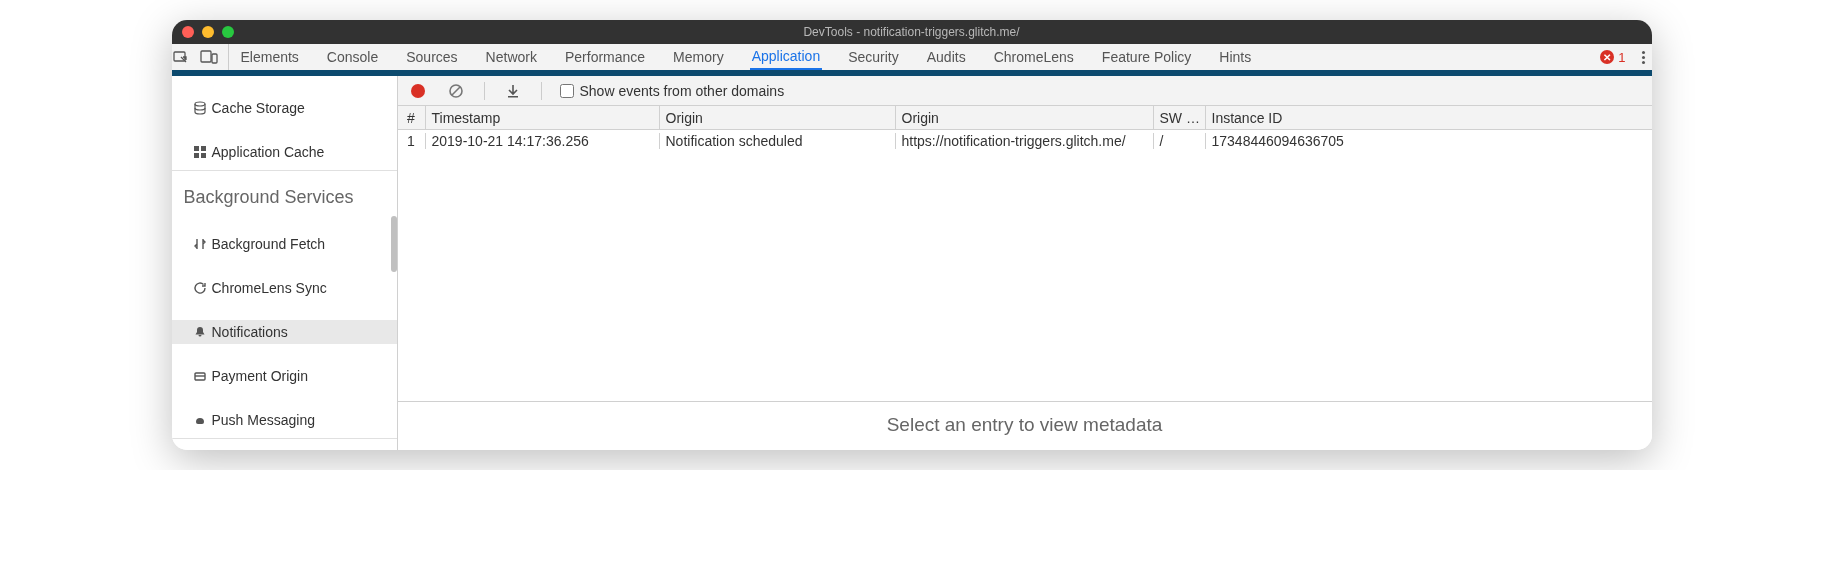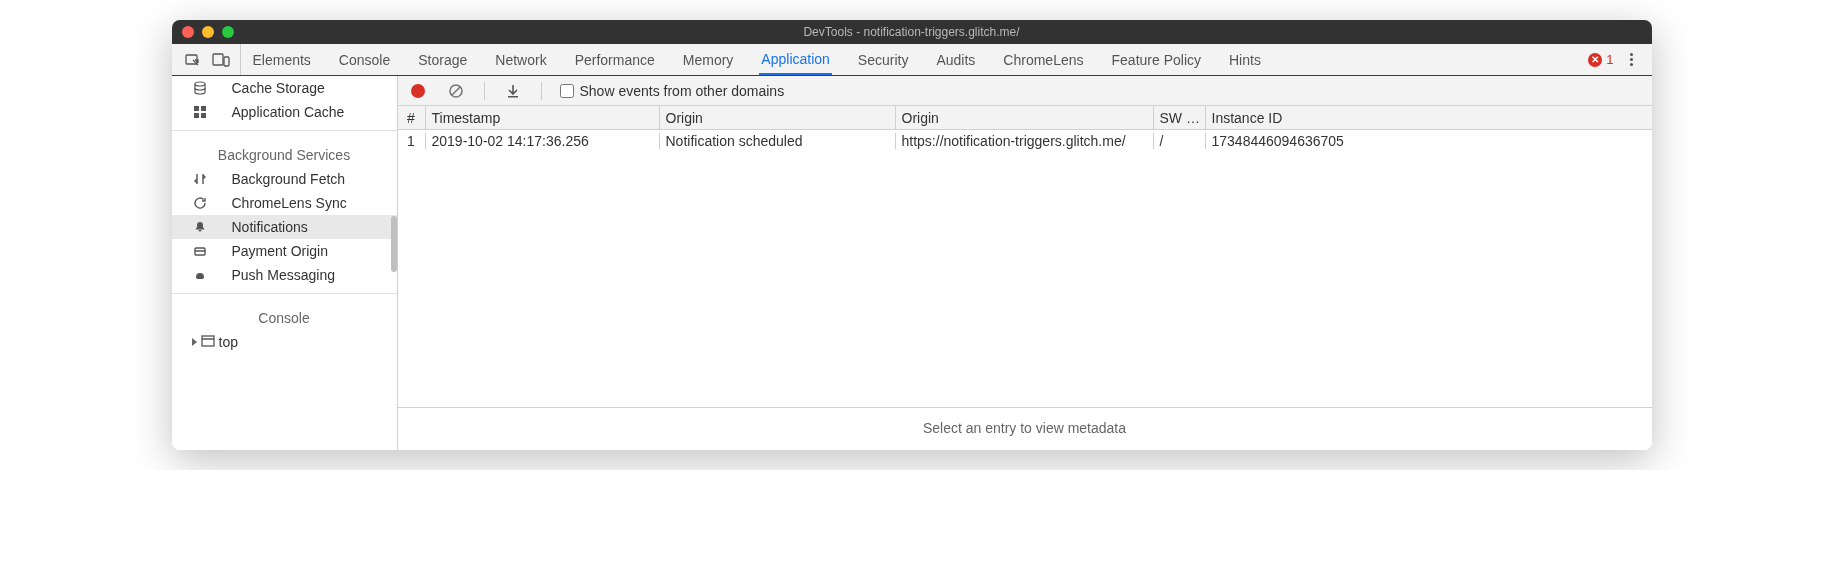--- a/index.html
+++ b/index.html
@@ -1,48 +1,48 @@
 <!DOCTYPE html>
 <html><head>
 <meta charset="utf-8">
 <style>
 * { box-sizing: border-box; margin: 0; padding: 0; }
 body { font-family: -apple-system, BlinkMacSystemFont, "Segoe UI", Helvetica, Arial, sans-serif; font-size: 13px; color: #333; background: #fff; }
-.window { width: 1480px; height: 430px; margin: 20px auto; border-radius: 8px; overflow: hidden; box-shadow: 0 10px 40px rgba(0,0,0,0.25); display: flex; flex-direction: column; background: #fff; }
+.window { width: 1480px; height: 430px; margin: 20px auto; border-radius: 15px; overflow: hidden; box-shadow: 0 10px 40px rgba(0,0,0,0.25); display: flex; flex-direction: column; background: #fff; }
 
 
 .titlebar { background: #323232; color: #b8b8b8; height: 24px; display: flex; align-items: center; position: relative; font-size: 12px; }
 .traffic { display: flex; gap: 8px; padding-left: 10px; }
 .traffic span { width: 12px; height: 12px; border-radius: 50%; display: inline-block; }
 .tb-close { background: #ff5f57; }
 .tb-min { background: #febc2e; }
 .tb-max { background: #28c840; }
 .titlebar-title { position: absolute; left: 50%; transform: translateX(-50%); }
 
 
-.tabbar { height: 32px; background: #f3f3f3; border-bottom: 1px solid #0c4a6e; display: flex; align-items: center; padding: 0 12px; gap: 0; }
+.tabbar { height: 32px; background: #f3f3f3; border-bottom: 6px solid #0c4a6e; display: flex; align-items: center; padding: 0 0; gap: 0; }
 .tb-left { display: flex; align-items: center; gap: 10px; padding-right: 10px; border-right: 1px solid #ccc; margin-right: 10px; height: 100%; }
 .tb-icon { width: 18px; height: 18px; display: flex; align-items: center; justify-content: center; color: #555; }
 .tabs { display: flex; align-items: center; gap: 24px; height: 100%; }
 .tab { color: #555; cursor: pointer; font-size: 14px; padding: 0 2px; height: 100%; display: flex; align-items: center; }
 .tab.active { color: #1a73e8; border-bottom: 2px solid #1a73e8; }
 .tb-right { margin-left: auto; display: flex; align-items: center; gap: 10px; }
 .err-badge { display: flex; align-items: center; gap: 4px; color: #d93025; font-size: 13px; }
 .err-circle { width: 14px; height: 14px; border-radius: 50%; background: #d93025; color: #fff; display: flex; align-items: center; justify-content: center; font-size: 10px; font-weight: bold; }
 .kebab { width: 16px; display: flex; flex-direction: column; align-items: center; gap: 2px; cursor: pointer; }
 .kebab span { width: 3px; height: 3px; background: #555; border-radius: 50%; }
 
 
 .main { flex: 1; display: flex; overflow: hidden; }
 
 
 .sidebar { width: 226px; background: #fff; border-right: 1px solid #d0d0d0; overflow-y: auto; font-size: 13px; position: relative; }
 .sidebar-scroll-ind { position: absolute; right: 0; top: 140px; width: 6px; height: 56px; background: #c0c0c0; border-radius: 3px; }
-.side-section-label { color: #666; padding: 10px 12px 4px; font-size: 14px; text-align: center; }
-.side-item { display: flex; align-items: center; gap: 24px; padding: 4px 8px 4px 20px; cursor: pointer; color: #333; font-size: 14px; }
+.side-section-label { color: #666; padding: 10px 12px 4px; font-size: 18px; }
+.side-item { display: flex; align-items: center; gap: 4px; padding: 4px 8px 4px 20px; cursor: pointer; color: #333; font-size: 14px; margin-top: 20px; }
 .side-item.selected { background: #e8e8e8; }
 .side-item .si-icon { width: 16px; height: 16px; display: flex; align-items: center; justify-content: center; color: #555; flex-shrink: 0; }
 .frames-item { display: flex; align-items: center; gap: 4px; padding: 4px 8px 4px 20px; font-size: 14px; color: #333; cursor: pointer; }
 .disclosure { width: 0; height: 0; border-left: 5px solid #666; border-top: 4px solid transparent; border-bottom: 4px solid transparent; }
 .divider { height: 1px; background: #e0e0e0; margin: 6px 0; }
 
 
 .content { flex: 1; display: flex; flex-direction: column; overflow: hidden; }
 
 
@@ -60,21 +60,21 @@
 .tbl-row { display: flex; height: 22px; align-items: center; font-size: 14px; color: #333; }
 .th, .td { border-right: 1px solid #d0d0d0; padding: 0 6px; display: flex; align-items: center; overflow: hidden; white-space: nowrap; text-overflow: ellipsis; }
 .col-num { width: 28px; justify-content: center; }
 .col-ts { width: 234px; }
 .col-ev { width: 236px; }
 .col-or { width: 258px; }
 .col-sw { width: 52px; }
 .col-id { flex: 1; border-right: none; }
 
 
-.footer { border-top: 1px solid #d0d0d0; padding: 12px 0 14px; text-align: center; color: #666; font-size: 14px; background: #fff; }
+.footer { border-top: 1px solid #d0d0d0; padding: 12px 0 14px; text-align: center; color: #666; font-size: 19px; background: #fff; }
 
 svg { display: block; }
 </style>
 </head>
 <body>
 
 <div class="window">
 
   <div class="titlebar">
     <div class="traffic">
@@ -96,21 +96,21 @@
       <div class="tb-icon">
         <svg width="18" height="16" viewBox="0 0 18 16" fill="none" stroke="#555" stroke-width="1.3">
             <rect x="1" y="2" width="10" height="11" rx="1"></rect>
             <rect x="12" y="5" width="5" height="9" rx="1"></rect>
           </svg>
       </div>
     </div>
     <div class="tabs" id="tabs-container">
         <div class="tab">Elements</div>
         <div class="tab">Console</div>
-        <div class="tab">Storage</div>
+        <div class="tab">Sources</div>
         <div class="tab">Network</div>
         <div class="tab">Performance</div>
         <div class="tab">Memory</div>
         <div class="tab active">Application</div>
         <div class="tab">Security</div>
         <div class="tab">Audits</div>
         <div class="tab">ChromeLens</div>
         <div class="tab">Feature Policy</div>
         <div class="tab">Hints</div>
       </div>
@@ -242,21 +242,21 @@
           <div class="th col-num">#</div>
           <div class="th col-ts">Timestamp</div>
           <div class="th col-ev">Origin</div>
           <div class="th col-or">Origin</div>
           <div class="th col-sw">SW …</div>
           <div class="th col-id">Instance ID</div>
         </div>
         <div class="tbl-body" id="tbl-body">
             <div class="tbl-row">
               <div class="td col-num">1</div>
-              <div class="td col-ts">2019-10-02 14:17:36.256</div>
+              <div class="td col-ts">2019-10-21 14:17:36.256</div>
               <div class="td col-ev">Notification scheduled</div>
               <div class="td col-or">https://notification-triggers.glitch.me/</div>
               <div class="td col-sw">/</div>
               <div class="td col-id">17348446094636705</div>
             </div>
           </div>
       </div>
 
       <div class="footer">Select an entry to view metadata</div>
     </div>

